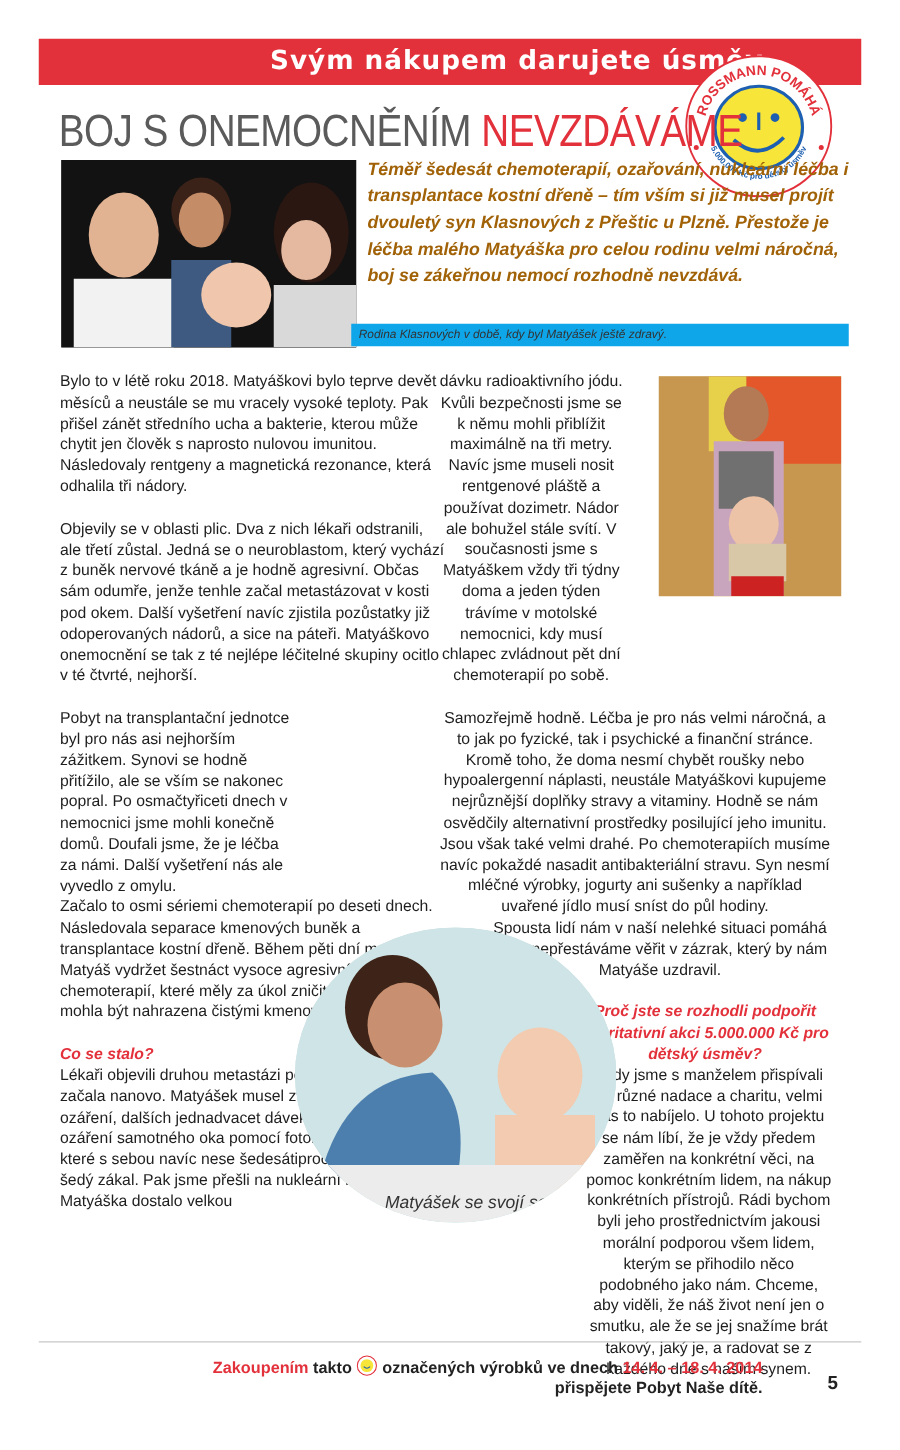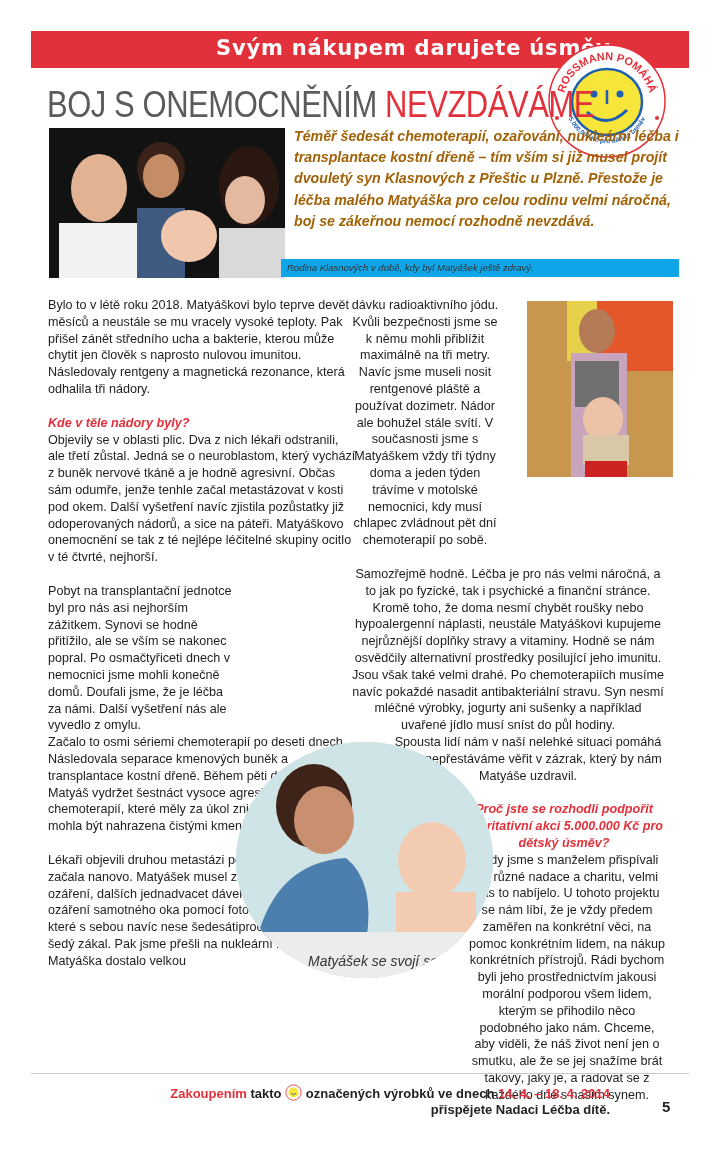--- a/index.html
+++ b/index.html
@@ -87,26 +87,26 @@
 
 <div class="lead">Téměř šedesát chemoterapií, ozařování, nukleární léčba i transplantace kostní dřeně – tím vším si již musel projít dvouletý syn Klasnových z Přeštic u Plzně. Přestože je léčba malého Matyáška pro celou rodinu velmi náročná, boj se zákeřnou nemocí rozhodně nevzdává.</div>
 
 <div class="caption-bar">
   <span>Rodina Klasnových v době, kdy byl  Matyášek ještě zdravý.</span>
 </div>
 
 <div class="col col-left">
   <p>Bylo to v létě roku 2018. Matyáškovi bylo teprve devět měsíců a neustále se mu vracely vysoké teploty. Pak přišel zánět středního ucha a bakterie, kterou může chytit jen člověk s naprosto nulovou imunitou. Následovaly rentgeny a magnetická rezonance, která odhalila tři nádory.</p>
   <div class="gap"></div>
-  <p class="q">Kde v těle nádory byly?</p>
   <p>Objevily se v oblasti plic. Dva z nich lékaři odstranili, ale třetí zůstal. Jedná se o neuroblastom, který vychází z buněk nervové tkáně a je hodně agresivní. Občas sám odumře, jenže tenhle začal metastázovat v kosti pod okem. Další vyšetření navíc zjistila pozůstatky již odoperovaných nádorů, a sice na páteři. Matyáškovo onemocnění se tak z té nejlépe léčitelné skupiny ocitlo v té čtvrté, nejhorší.</p>
   <div class="gap"></div>
   <p style="width:188px">Pobyt na transplantační jednotce byl pro nás asi nejhorším zážitkem. Synovi se hodně přitížilo, ale se vším se nakonec popral. Po osmačtyřiceti dnech v nemocnici jsme mohli konečně domů. Doufali jsme, že je léčba za námi. Další vyšetření nás ale vyvedlo z omylu.</p>
   <p>Začalo to osmi sériemi chemoterapií po deseti dnech. Následovala separace kmenových buněk a transplantace kostní dřeně. Během pěti dní musel Matyáš vydržet šestnáct vysoce agresivních chemoterapií, které měly za úkol zničit kostní dřeň, aby mohla být nahrazena čistými kmenovými buňkami.</p>
   <div class="gap"></div>
+  <p class="q">Co se stalo?</p>
   <p>Lékaři objevili druhou metastázi pod okem a léčba začala nanovo. Matyášek musel zvládnout čtrnáct ozáření, dalších jednadvacet dávek cytostatik a deset ozáření samotného oka pomocí fotonového záření, které s sebou navíc nese šedesátiprocentní šanci na šedý zákal. Pak jsme přešli na nukleární léčbu. Tělo Matyáška dostalo velkou</p>
 </div>
 
 <div class="photo-kids">
   <svg width="146" height="176" viewBox="0 0 146 176">
     <rect width="146" height="176" fill="#c8974f"></rect>
     <rect x="70" y="0" width="76" height="70" fill="#e4572a"></rect>
     <rect x="40" y="0" width="30" height="60" fill="#e7d04a"></rect>
     <ellipse cx="70" cy="30" rx="18" ry="22" fill="#b47a55"></ellipse>
     <rect x="44" y="52" width="56" height="124" fill="#c9a5bd"></rect>
@@ -140,15 +140,15 @@
   <span class="circle-caption">Matyášek se svojí sestrou.</span>
 </div>
 
 <div class="footer-line"></div>
 <div class="footer">
   <span class="red">Zakoupením</span><span> takto </span><svg class="smile-mini" viewBox="0 0 20 20">
       <circle cx="10" cy="10" r="9" fill="#ffffff" stroke="#e3313b" stroke-width="1"></circle>
       <circle cx="10" cy="10" r="6" fill="#f7e53a"></circle>
       <path d="M7 11 Q10 14 13 11" stroke="#1d5fb0" fill="none" stroke-width="1"></path>
     </svg><span> označených výrobků ve dnech </span><span class="red">14. 4. – 18. 4. 2014</span><br>
-  <span>přispějete Nadaci Léčba dítě.</span>
+  <span>přispějete Pobyt Naše dítě.</span>
 </div>
 <div class="page-num">5</div>
 
 </body></html>

